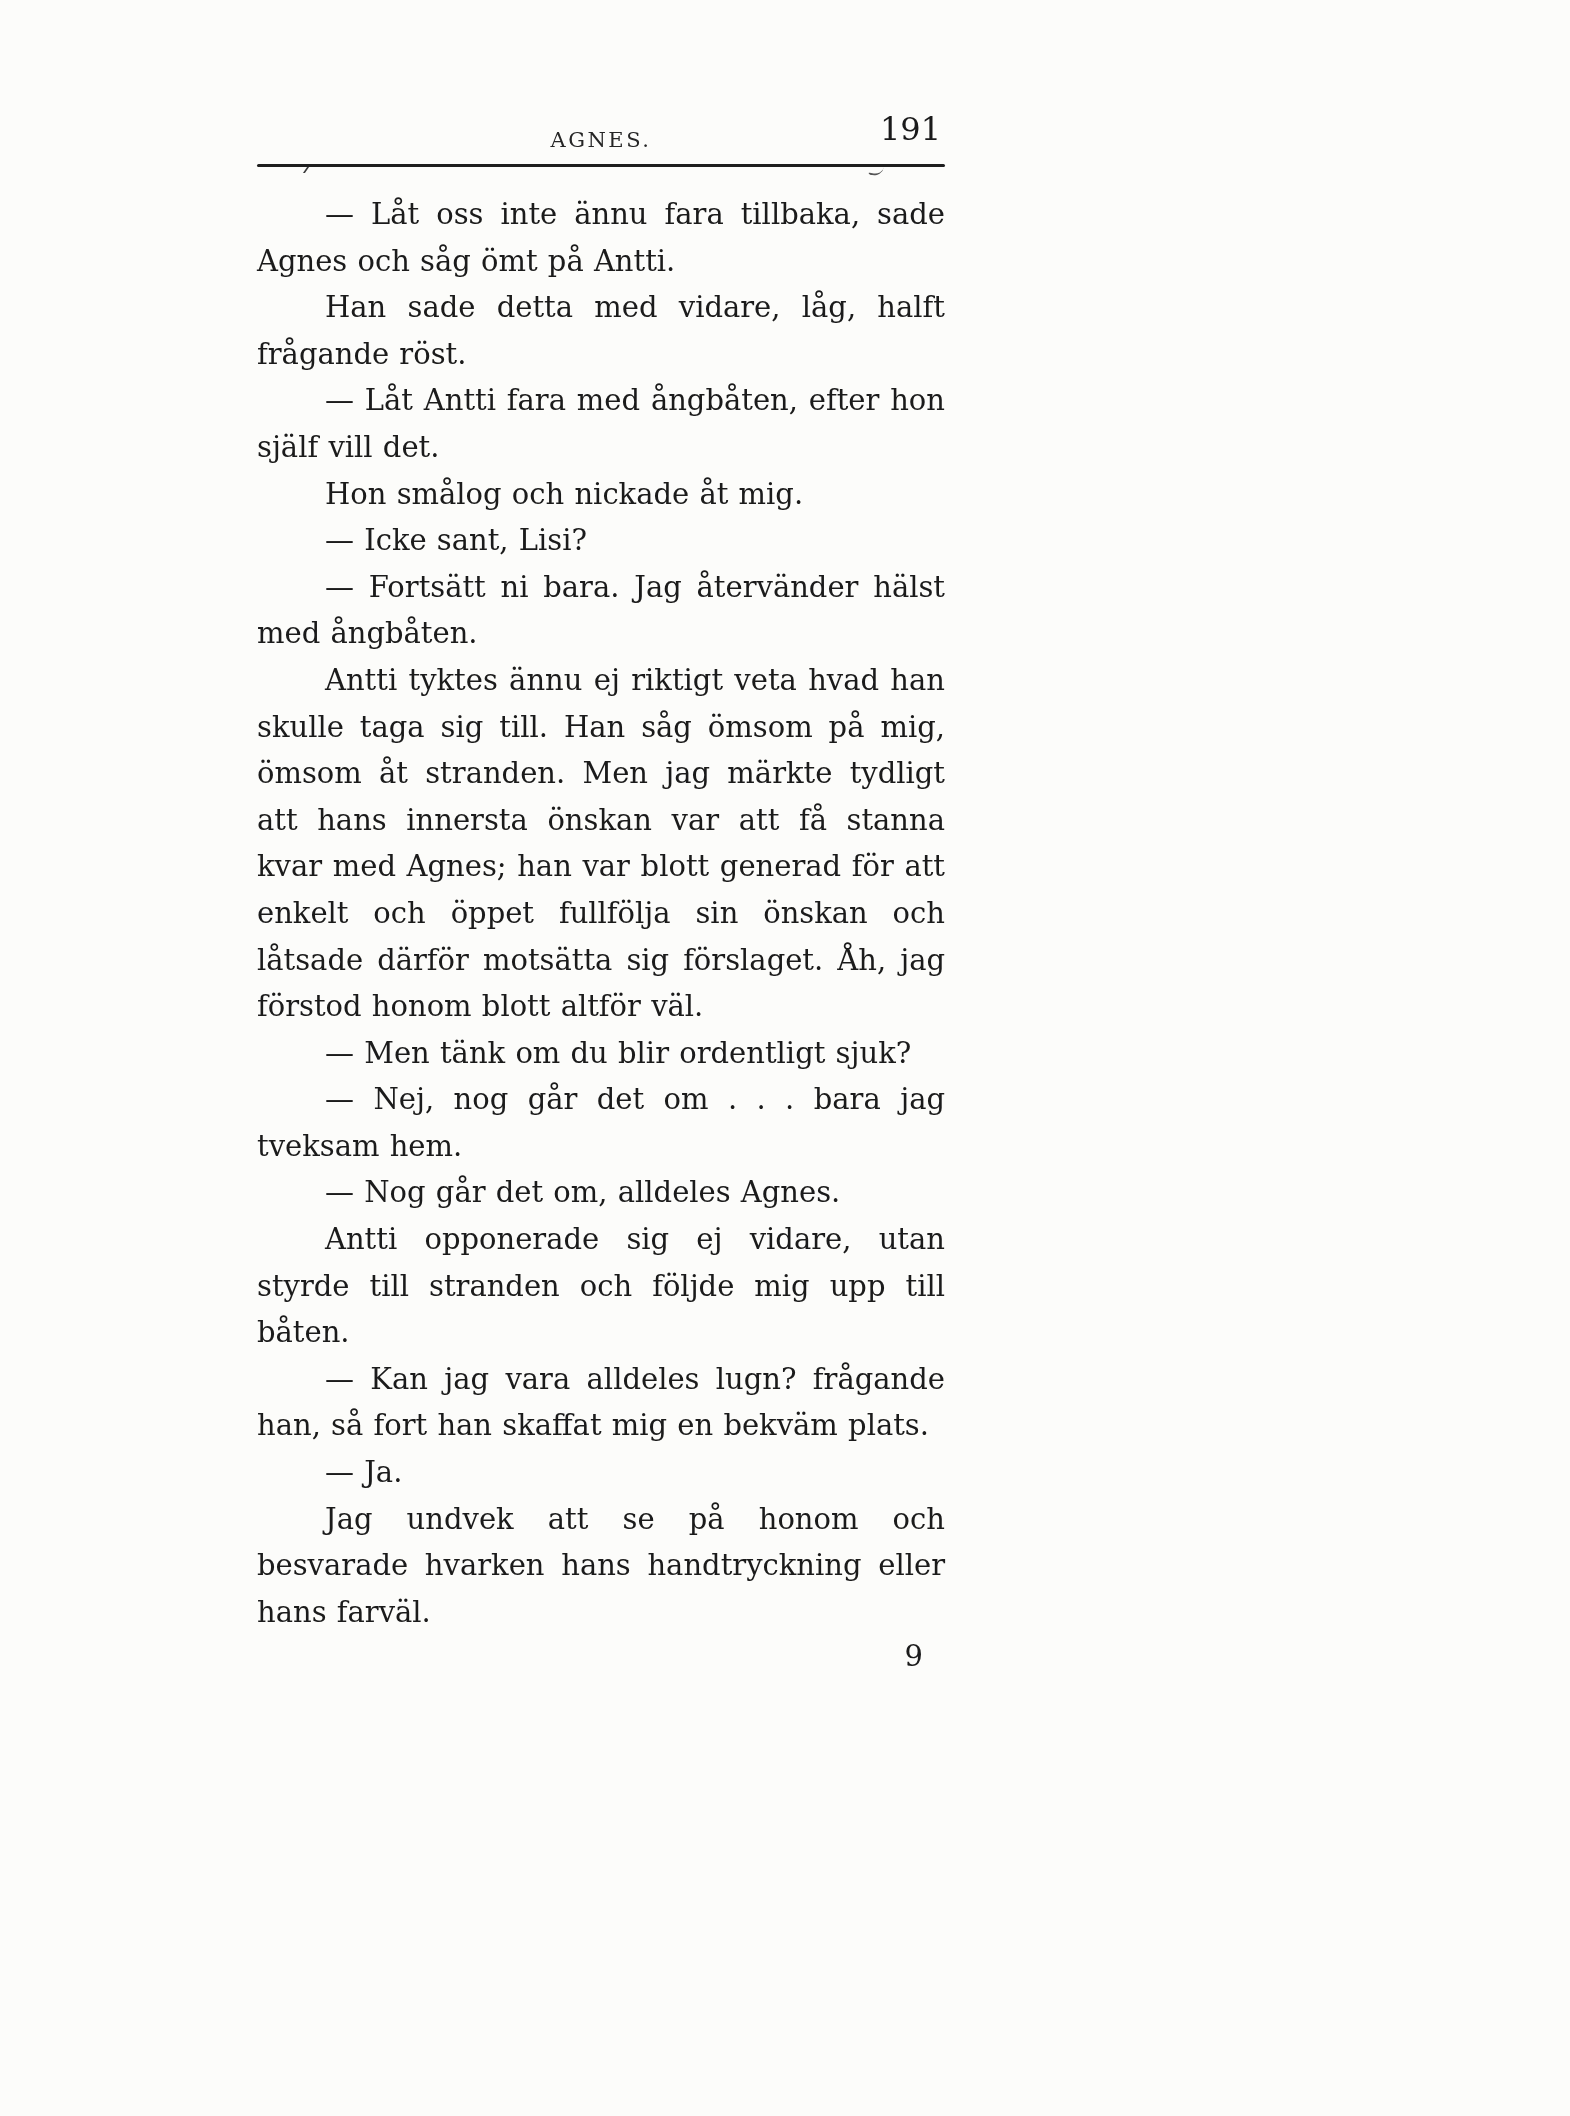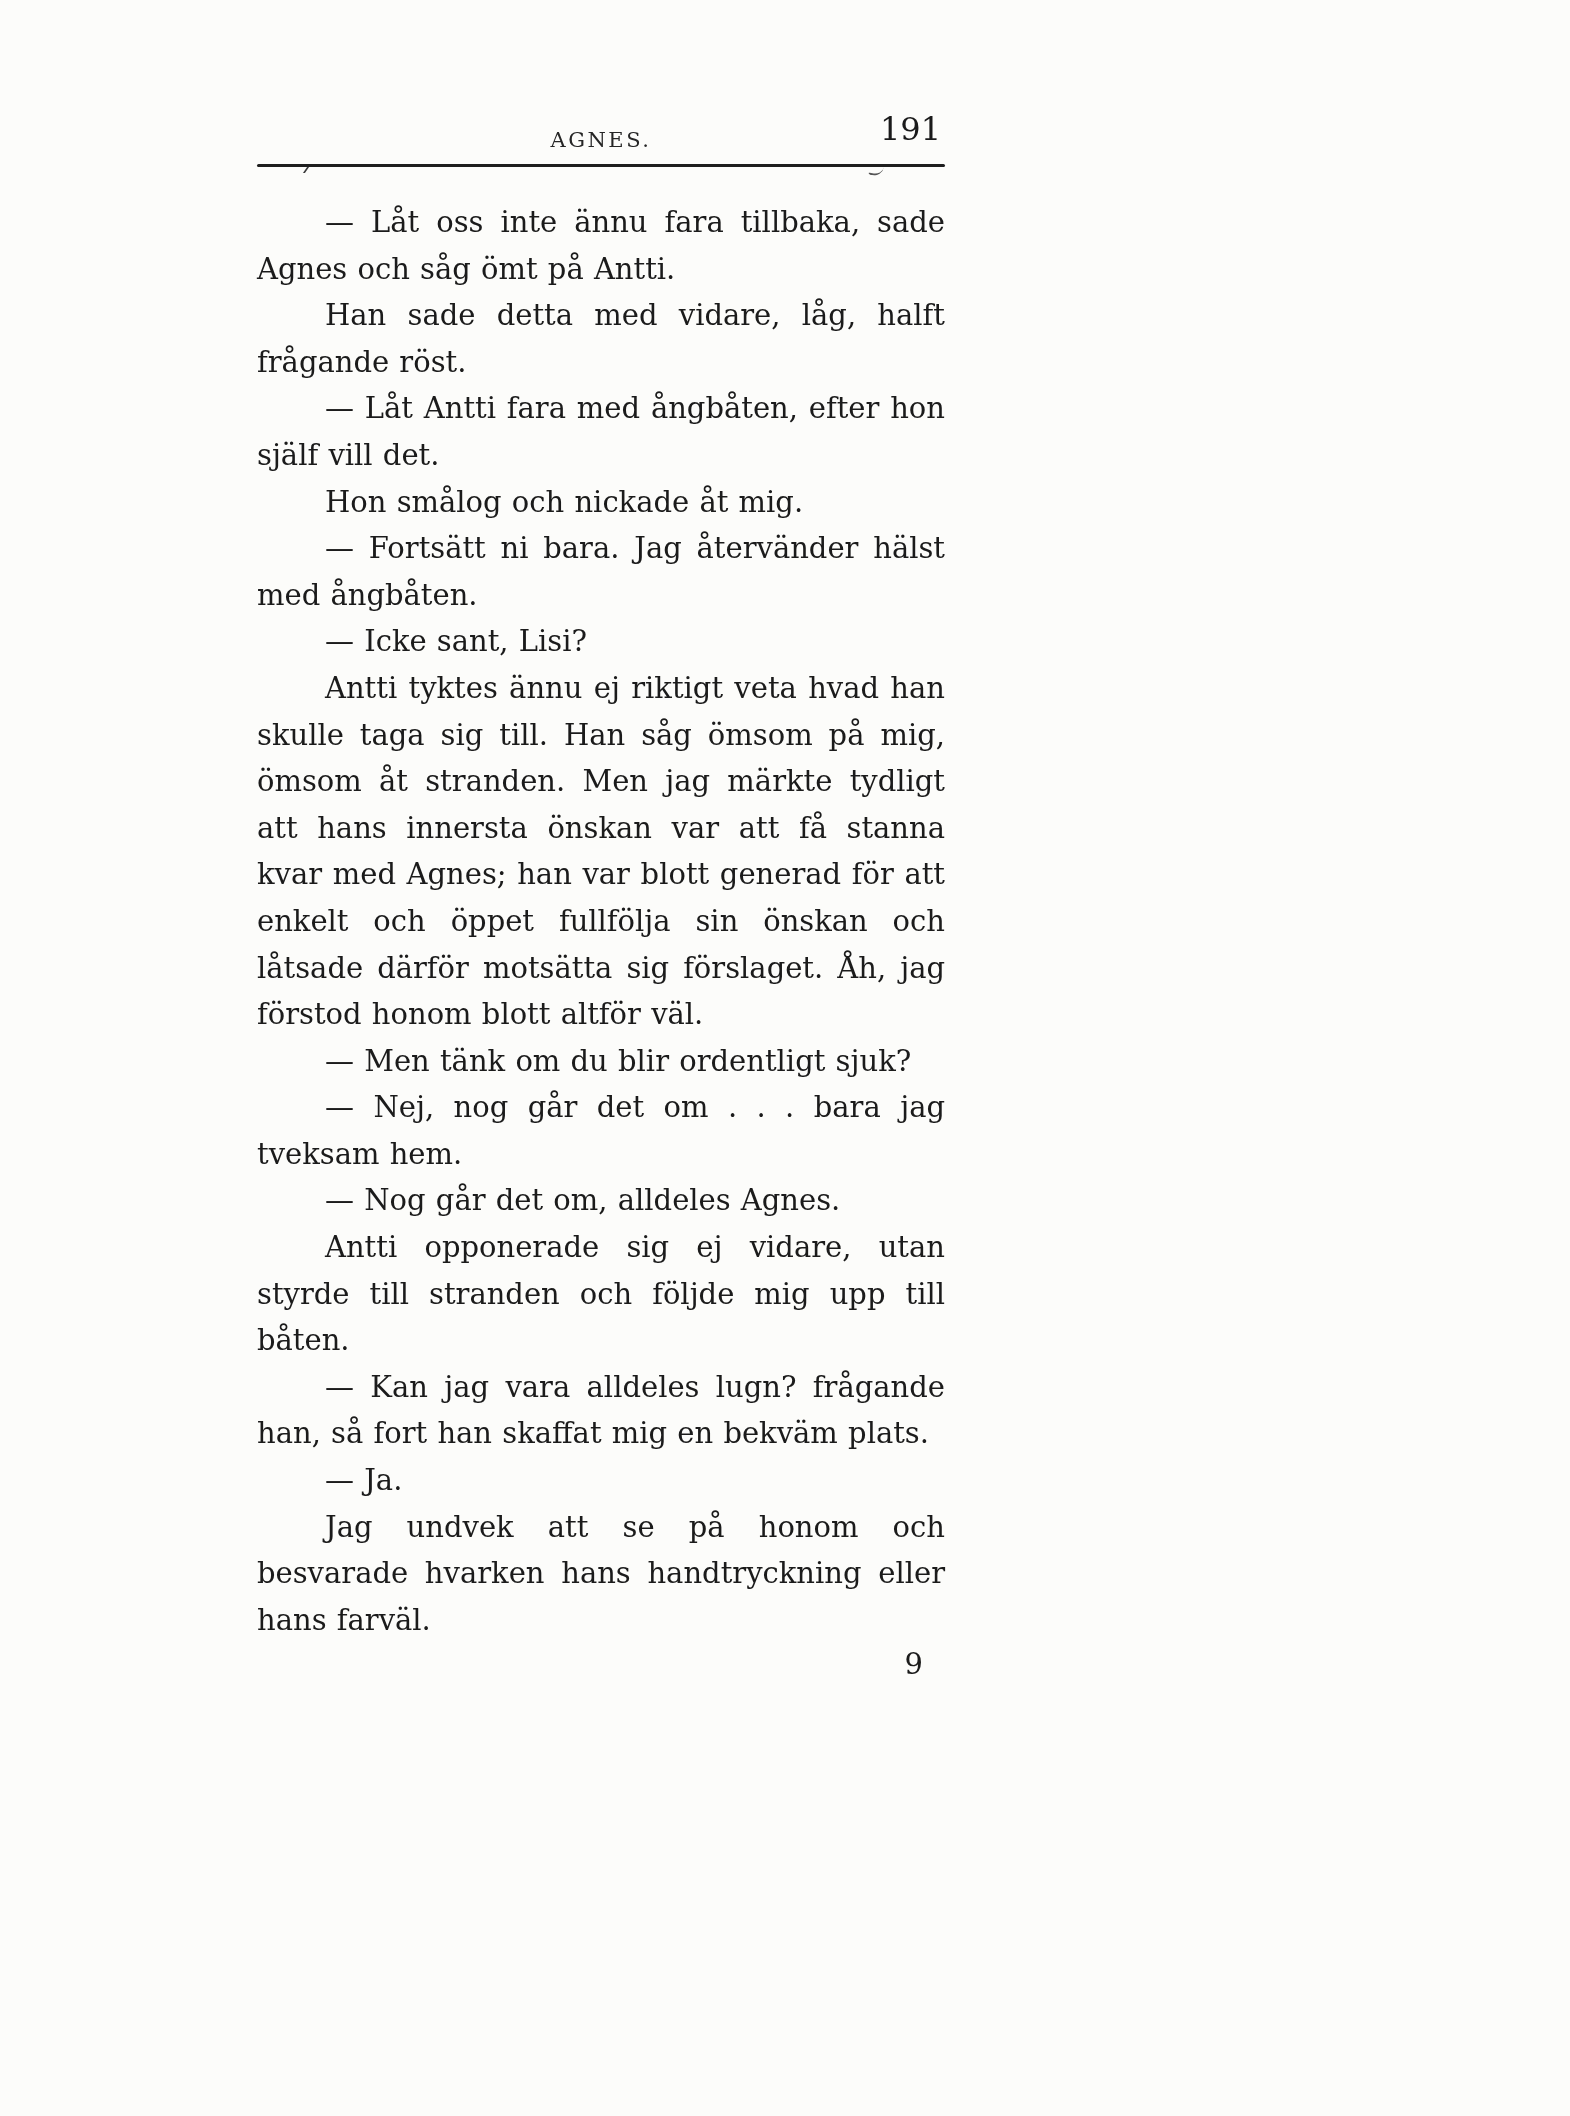--- a/index.html
+++ b/index.html
@@ -67,21 +67,21 @@
     position: absolute;
     right: 62px;
     top: 2px;
     width: 14px;
     height: 8px;
     border-bottom: 2px solid #555;
     border-radius: 0 0 10px 2px;
     transform: rotate(12deg);
   }
   .page-body {
-    margin-top: 32px;
+    margin-top: 24px;
     font-size: 29px;
     line-height: 46.6px;
     text-align: justify;
     word-spacing: 1px;
   }
   .page-body p {
     margin: 0;
     padding: 0;
     text-indent: 68px;
   }
@@ -103,22 +103,22 @@
       <span class="page-number">191</span>
     </div>
 
     <div class="header-rule"></div>
 
     <div class="page-body">
       <p>— Låt oss inte ännu fara tillbaka, sade Agnes och såg ömt på Antti.</p>
       <p>Han sade detta med vidare, låg, halft frågande röst.</p>
       <p>— Låt Antti fara med ångbåten, efter hon själf vill det.</p>
       <p>Hon smålog och nickade åt mig.</p>
+      <p>— Icke sant, Lisi?</p>
       <p>— Fortsätt ni bara. Jag återvänder hälst med ångbåten.</p>
-      <p>— Icke sant, Lisi?</p>
       <p>Antti tyktes ännu ej riktigt veta hvad han skulle taga sig till. Han såg ömsom på mig, ömsom åt stranden. Men jag märkte tydligt att hans innersta önskan var att få stanna kvar med Agnes; han var blott generad för att enkelt och öppet fullfölja sin önskan och låtsade därför motsätta sig förslaget. Åh, jag förstod honom blott altför väl.</p>
       <p>— Men tänk om du blir ordentligt sjuk?</p>
       <p>— Nej, nog går det om . . . bara jag tveksam hem.</p>
       <p>— Nog går det om, alldeles Agnes.</p>
       <p>Antti opponerade sig ej vidare, utan styrde till stranden och följde mig upp till båten.</p>
       <p>— Kan jag vara alldeles lugn? frågande han, så fort han skaffat mig en bekväm plats.</p>
       <p>— Ja.</p>
       <p>Jag undvek att se på honom och besvarade hvarken hans handtryckning eller hans farväl.</p>
     </div>
 

